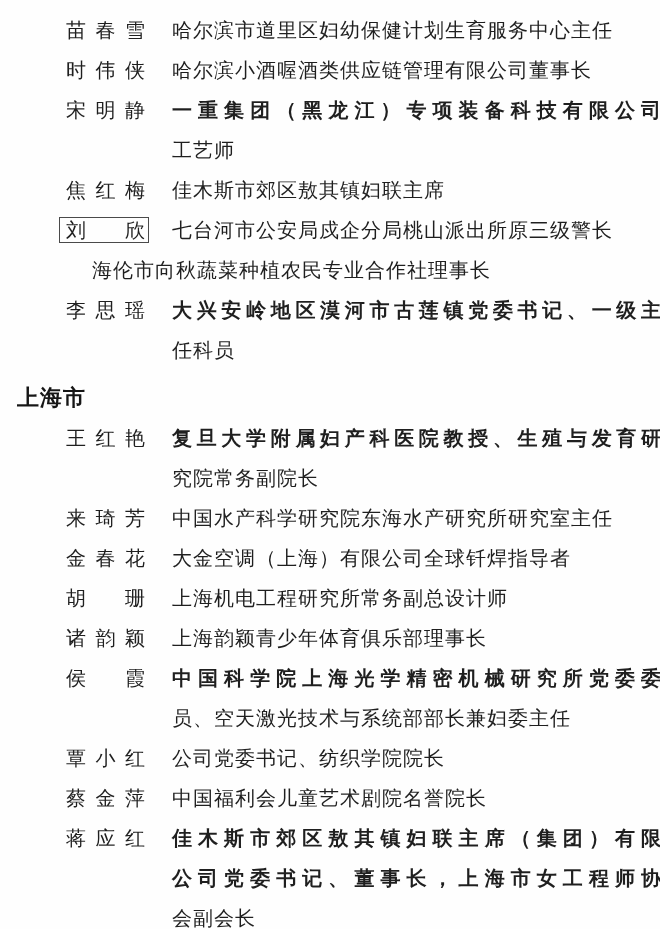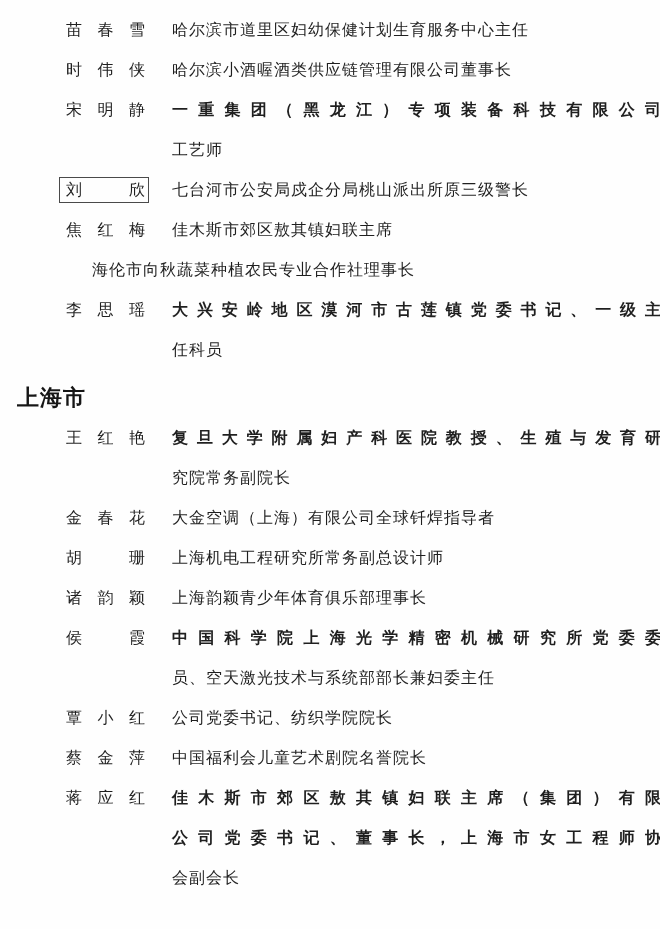--- a/index.html
+++ b/index.html
@@ -25,21 +25,21 @@
     font-size: 22px;
     line-height: 40px;
     margin: 8px 16px 0 17px;
     letter-spacing: 1px;
     color: #161616;
   }
   .entry {
     display: flex;
     align-items: flex-start;
     padding-left: 66px;
-    font-size: 16px;
+    font-size: 20px;
   }
   .name {
     flex: none;
     width: 80px;
     line-height: 40px;
     letter-spacing: 1px;
     text-align: justify;
     text-align-last: justify;
     position: relative;
     white-space: nowrap;
@@ -94,30 +94,30 @@
 
   <div class="entry">
     <div class="name">宋明静</div>
     <div class="desc">
               <div class="desc-line fill">一重集团（黑龙江）专项装备科技有限公司</div>
               <div class="desc-line">工艺师</div>
             </div>
   </div>
 
   <div class="entry">
+    <div class="name">焦红梅</div>
+    <div class="desc">
+              <div class="desc-line">佳木斯市郊区敖其镇妇联主席</div>
+            </div>
+  </div>
+
+  <div class="entry">
     <div class="name boxed">刘　欣</div>
     <div class="desc">
               <div class="desc-line">七台河市公安局戍企分局桃山派出所原三级警长</div>
-            </div>
-  </div>
-
-  <div class="entry">
-    <div class="name">焦红梅</div>
-    <div class="desc">
-              <div class="desc-line">佳木斯市郊区敖其镇妇联主席</div>
             </div>
   </div>
 
   <div class="entry">
     <div class="desc">
               <div class="desc-line">海伦市向秋蔬菜种植农民专业合作社理事长</div>
             </div>
   </div>
 
   <div class="entry">
@@ -134,20 +134,26 @@
     <h2 class="section-header">上海市</h2>
     <div class="entries">
   <div class="entry">
     <div class="name">王红艳</div>
     <div class="desc">
               <div class="desc-line fill">复旦大学附属妇产科医院教授、生殖与发育研</div>
               <div class="desc-line">究院常务副院长</div>
             </div>
   </div>
 
+  <div class="entry">
+    <div class="name">来琦芳</div>
+    <div class="desc">
+              <div class="desc-line">中国水产科学研究院东海水产研究所研究室主任</div>
+            </div>
+  </div>
 
   <div class="entry">
     <div class="name">金春花</div>
     <div class="desc">
               <div class="desc-line">大金空调（上海）有限公司全球钎焊指导者</div>
             </div>
   </div>
 
   <div class="entry">
     <div class="name">胡　珊</div>

